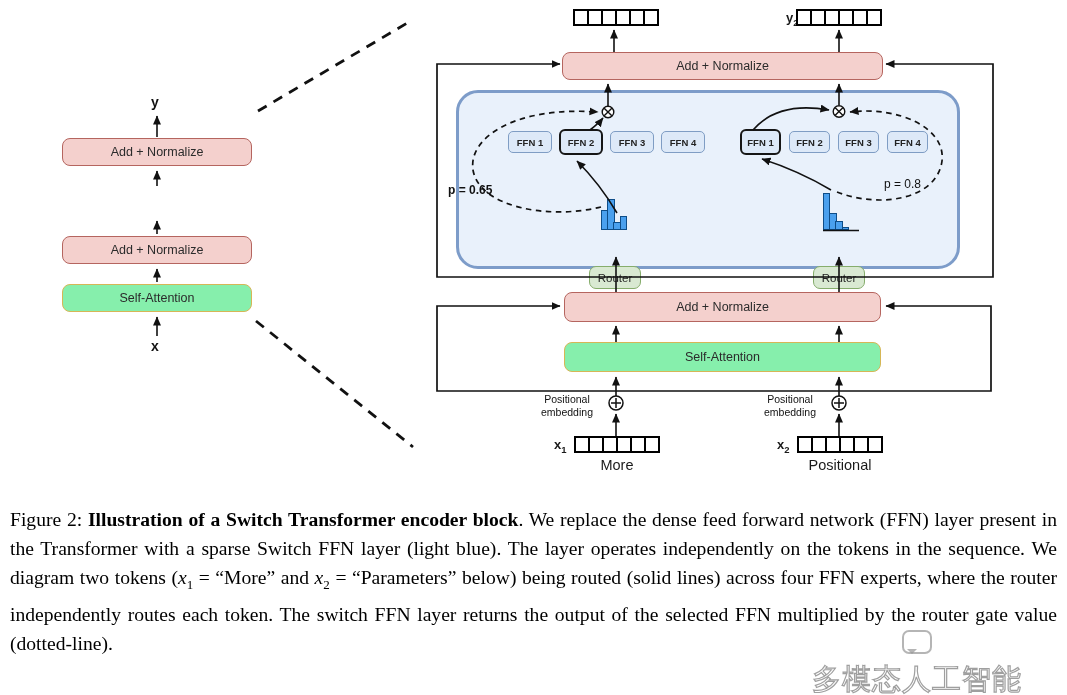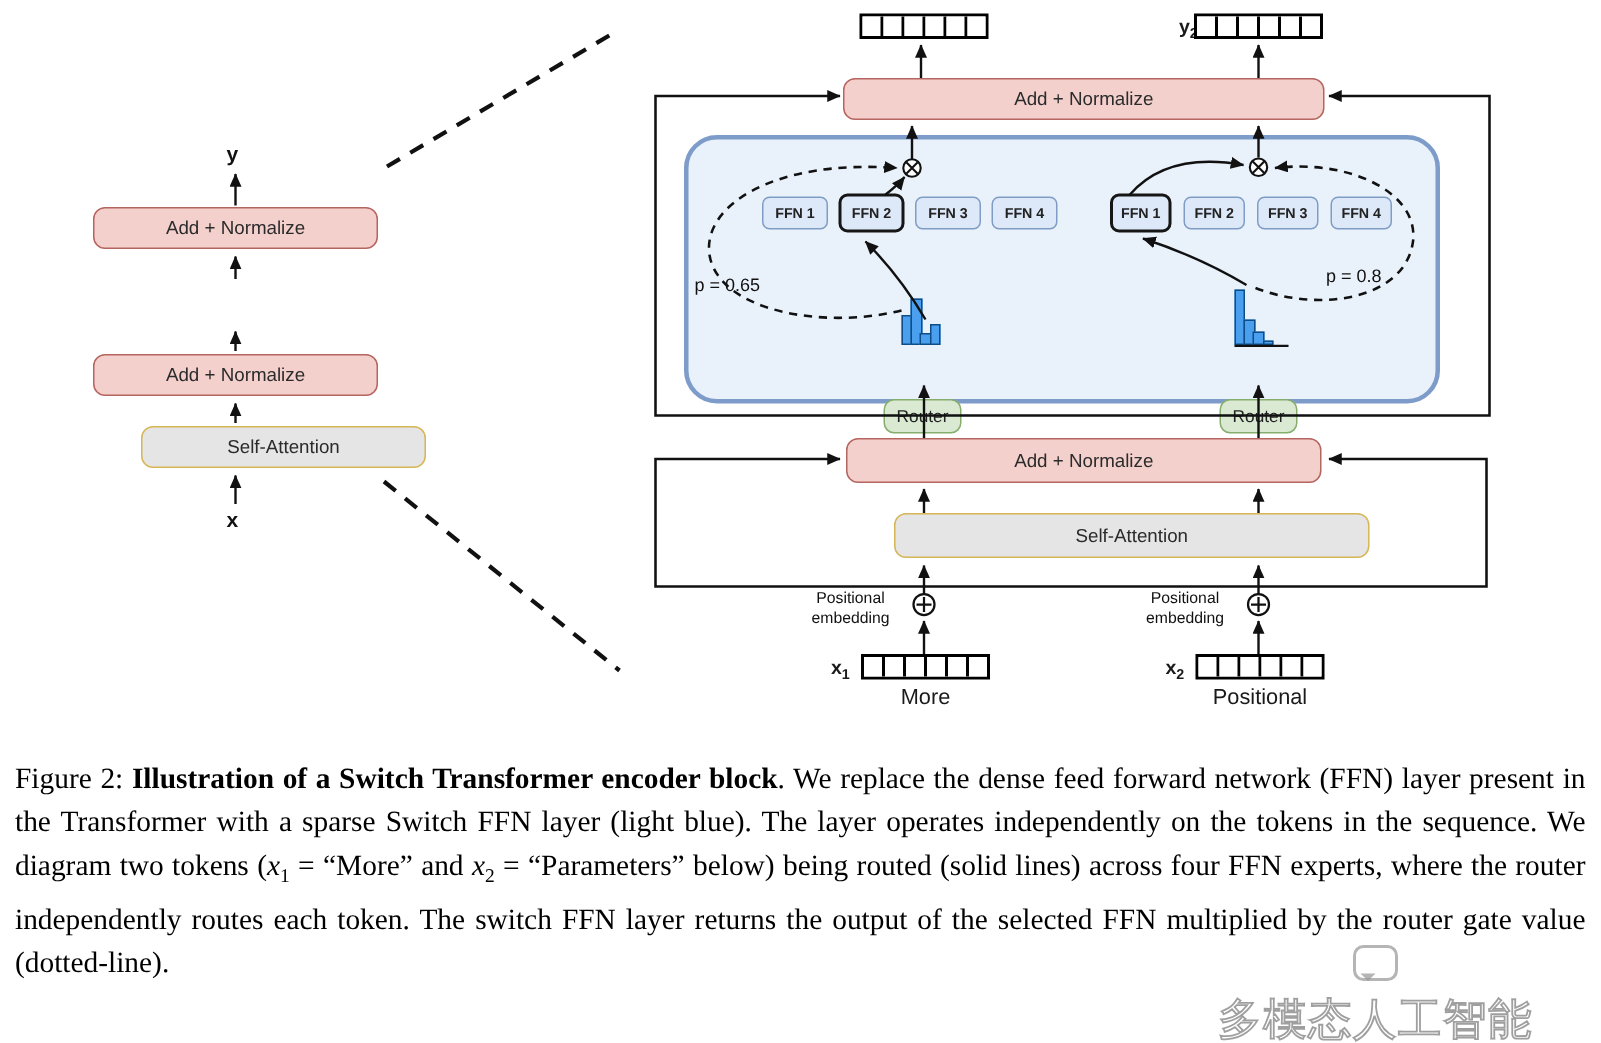--- a/index.html
+++ b/index.html
@@ -3,21 +3,21 @@
 <meta charset="utf-8">
 <style>
   html,body{margin:0;padding:0;background:#fff;}
   #page{position:relative;width:1067px;height:695px;background:#fff;overflow:hidden;
         font-family:"Liberation Sans",sans-serif;color:#1a1a1a;}
   
   .blk{position:absolute;display:flex;align-items:center;justify-content:center;
        border-radius:8px;font-size:12.5px;color:#2b2b2b;box-sizing:border-box;z-index:3;}
   .addnorm{background:#f4d0cd;border:1.4px solid #b5655f;}
   .ffnlayer{background:#dbe9fc;border:1.4px solid #7e9cc7;}
-  .selfattn{background:#e5e5e5;border:1.4px solid #d6b656;margin-left:32px;}
+  .selfattn{background:#86efac;border:1.4px solid #d6b656;}
   .iolabel{position:absolute;font-weight:bold;font-size:14px;color:#111;z-index:3;}
   
   #switch-container{position:absolute;left:456px;top:90px;width:504px;height:179px;
        background:#e9f1fb;border:3px solid #7d9cc9;border-radius:22px;box-sizing:border-box;z-index:1;}
   
   .tokenbox{position:absolute;display:flex;height:17px;border:2.5px solid #000;background:#fff;
        box-sizing:border-box;z-index:3;}
   .cell{flex:1 1 auto;border-right:2.5px solid #000;background:#fff;}
   .cell:last-child{border-right:none;}
   .toklabel{position:absolute;font-weight:bold;font-size:13px;z-index:3;}
@@ -104,21 +104,21 @@
       <div class="ffn-box">FFN 3</div>
       <div class="ffn-box">FFN 4</div>
     </div>
   <div class="ffn-row" id="ffn-row-right">
       <div class="ffn-box sel">FFN 1</div>
       <div class="ffn-box">FFN 2</div>
       <div class="ffn-box">FFN 3</div>
       <div class="ffn-box">FFN 4</div>
     </div>
 
-  <div class="gate" style="left:463px;top:183px;">p = 0.65</div>
+  <div class="gate" style="left:448px;top:183px;font-weight:bold;">p = 0.65</div>
   <div class="gate" style="left:884px;top:177px;">p = 0.8</div>
 
   <div class="hist" style="left:602px;top:198px;height:32px;">
       <div class="bar" style="height: 20px;"></div>
       <div class="bar" style="height: 31px;"></div>
       <div class="bar" style="height: 8px;"></div>
       <div class="bar" style="height: 14px;"></div>
     </div>
   <div class="hist" style="left:824px;top:192px;height:38px;">
       <div class="bar" style="height: 37px;"></div>

